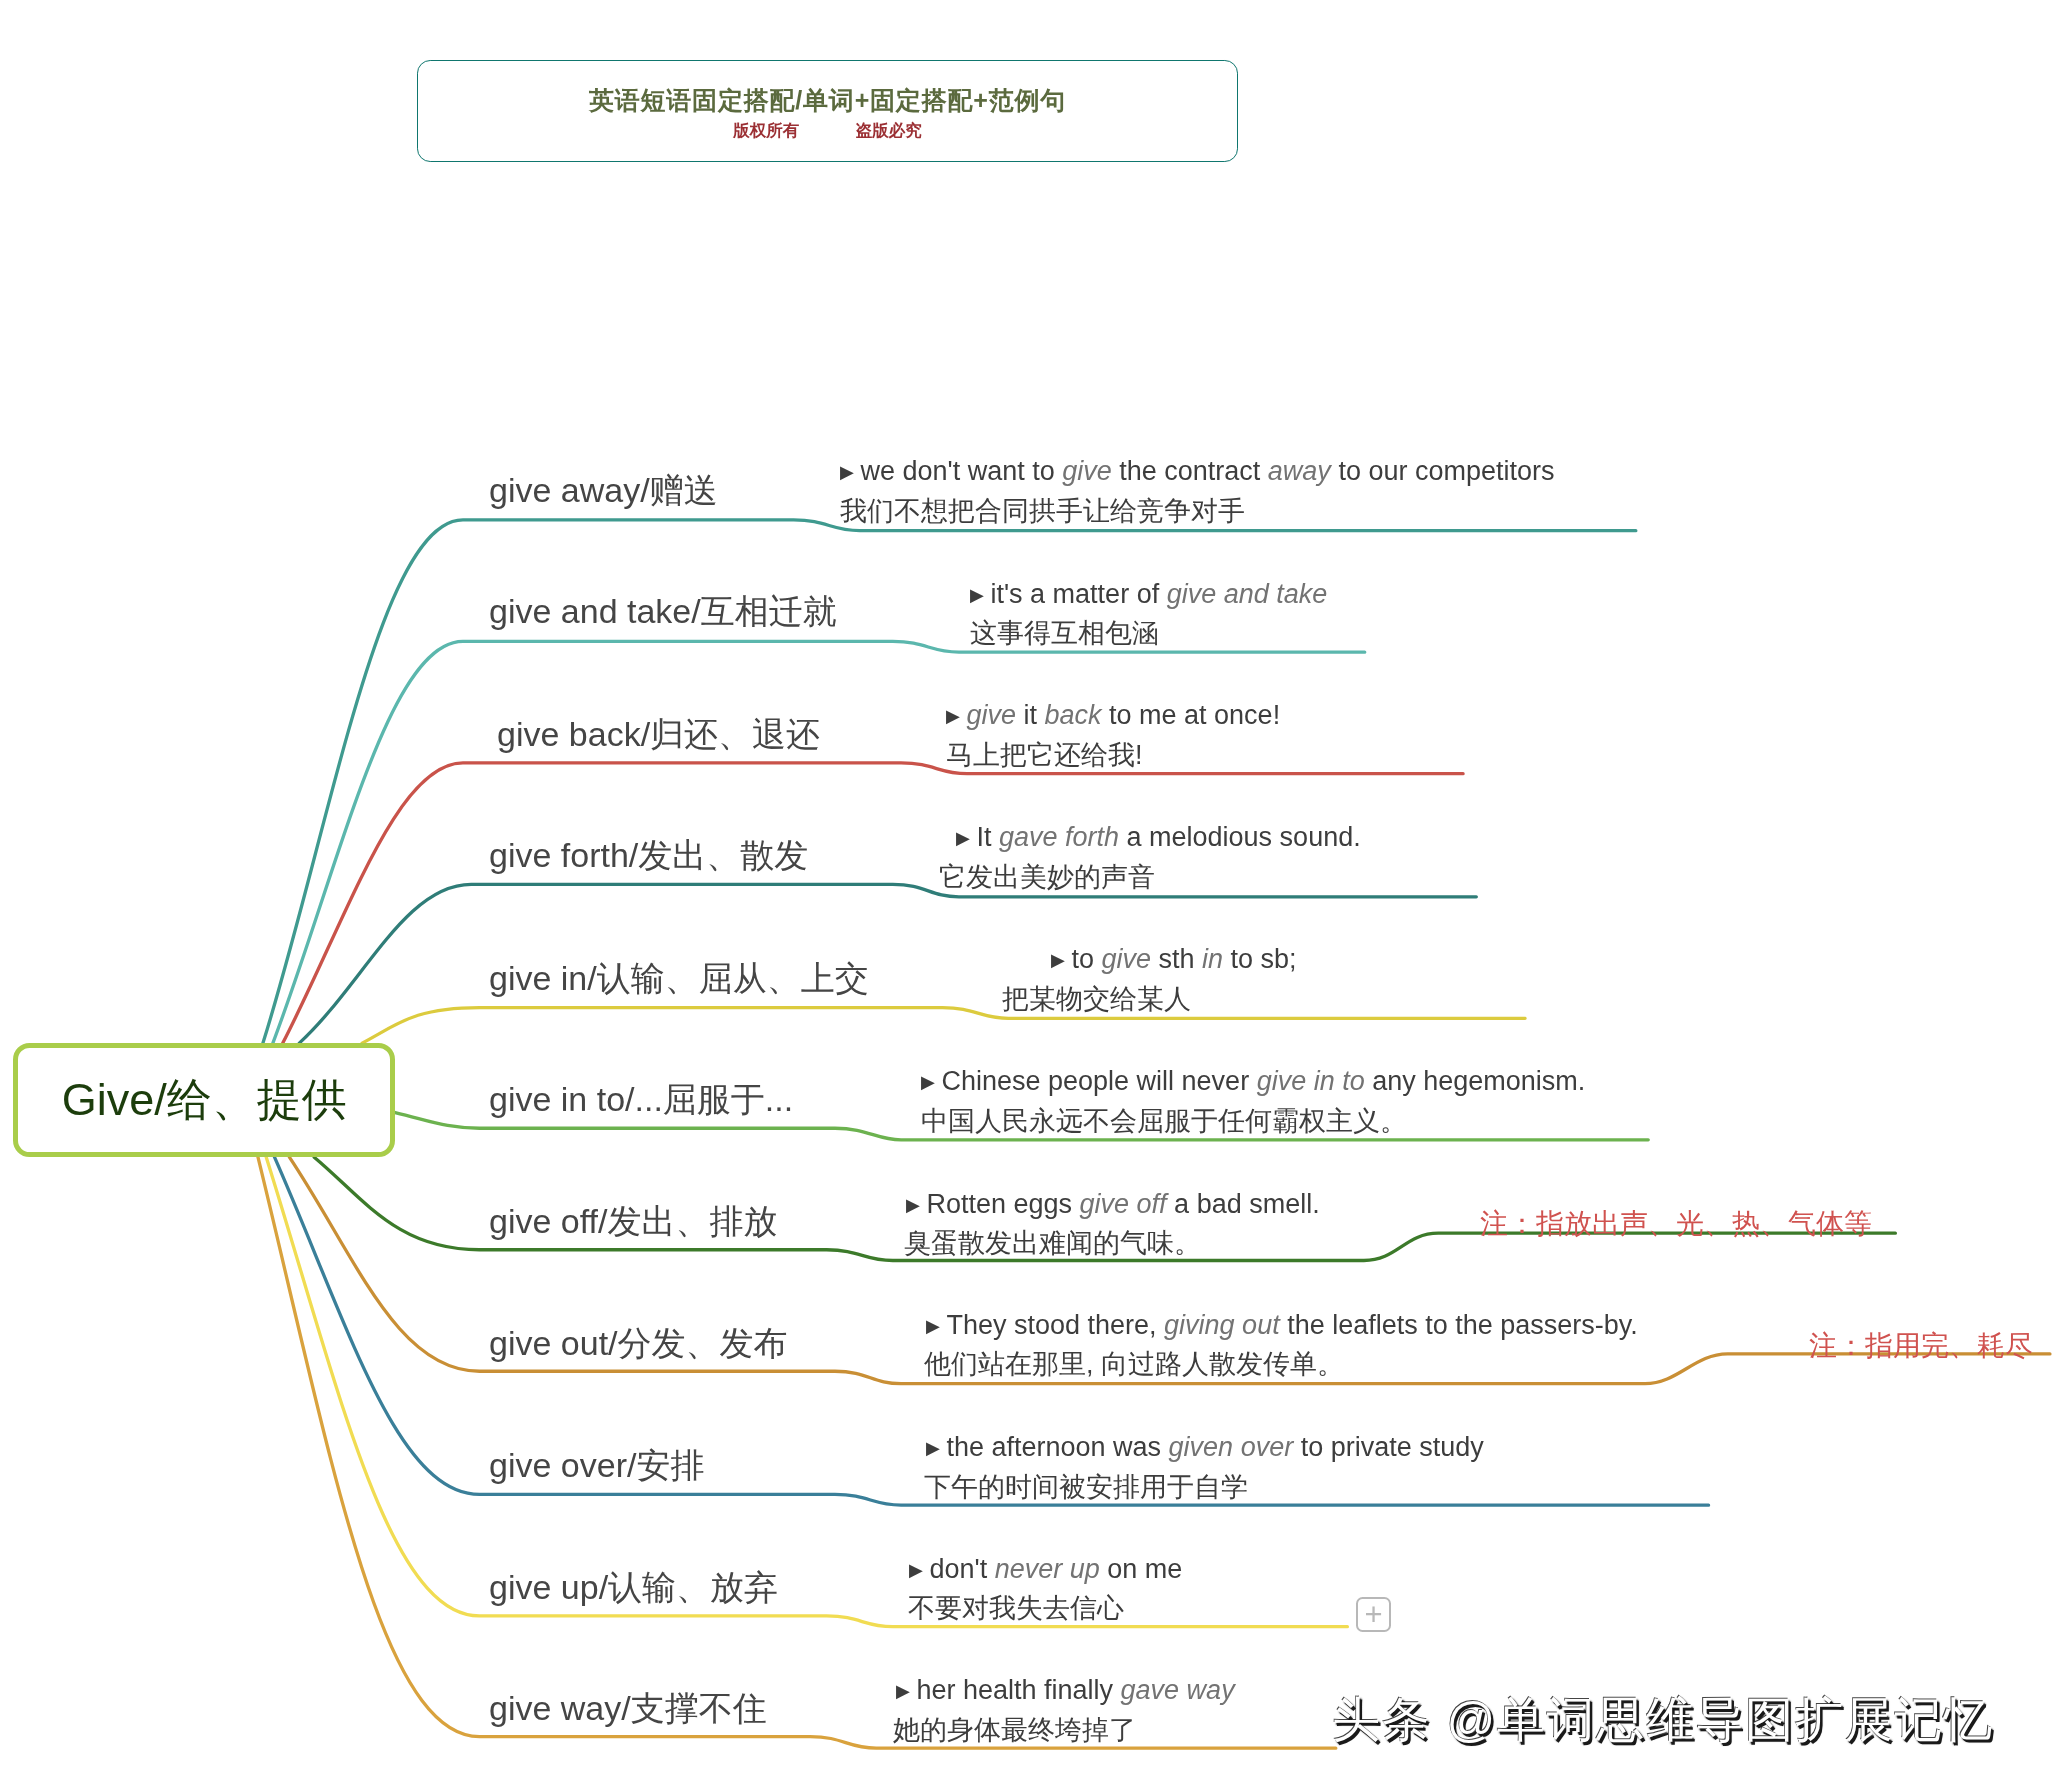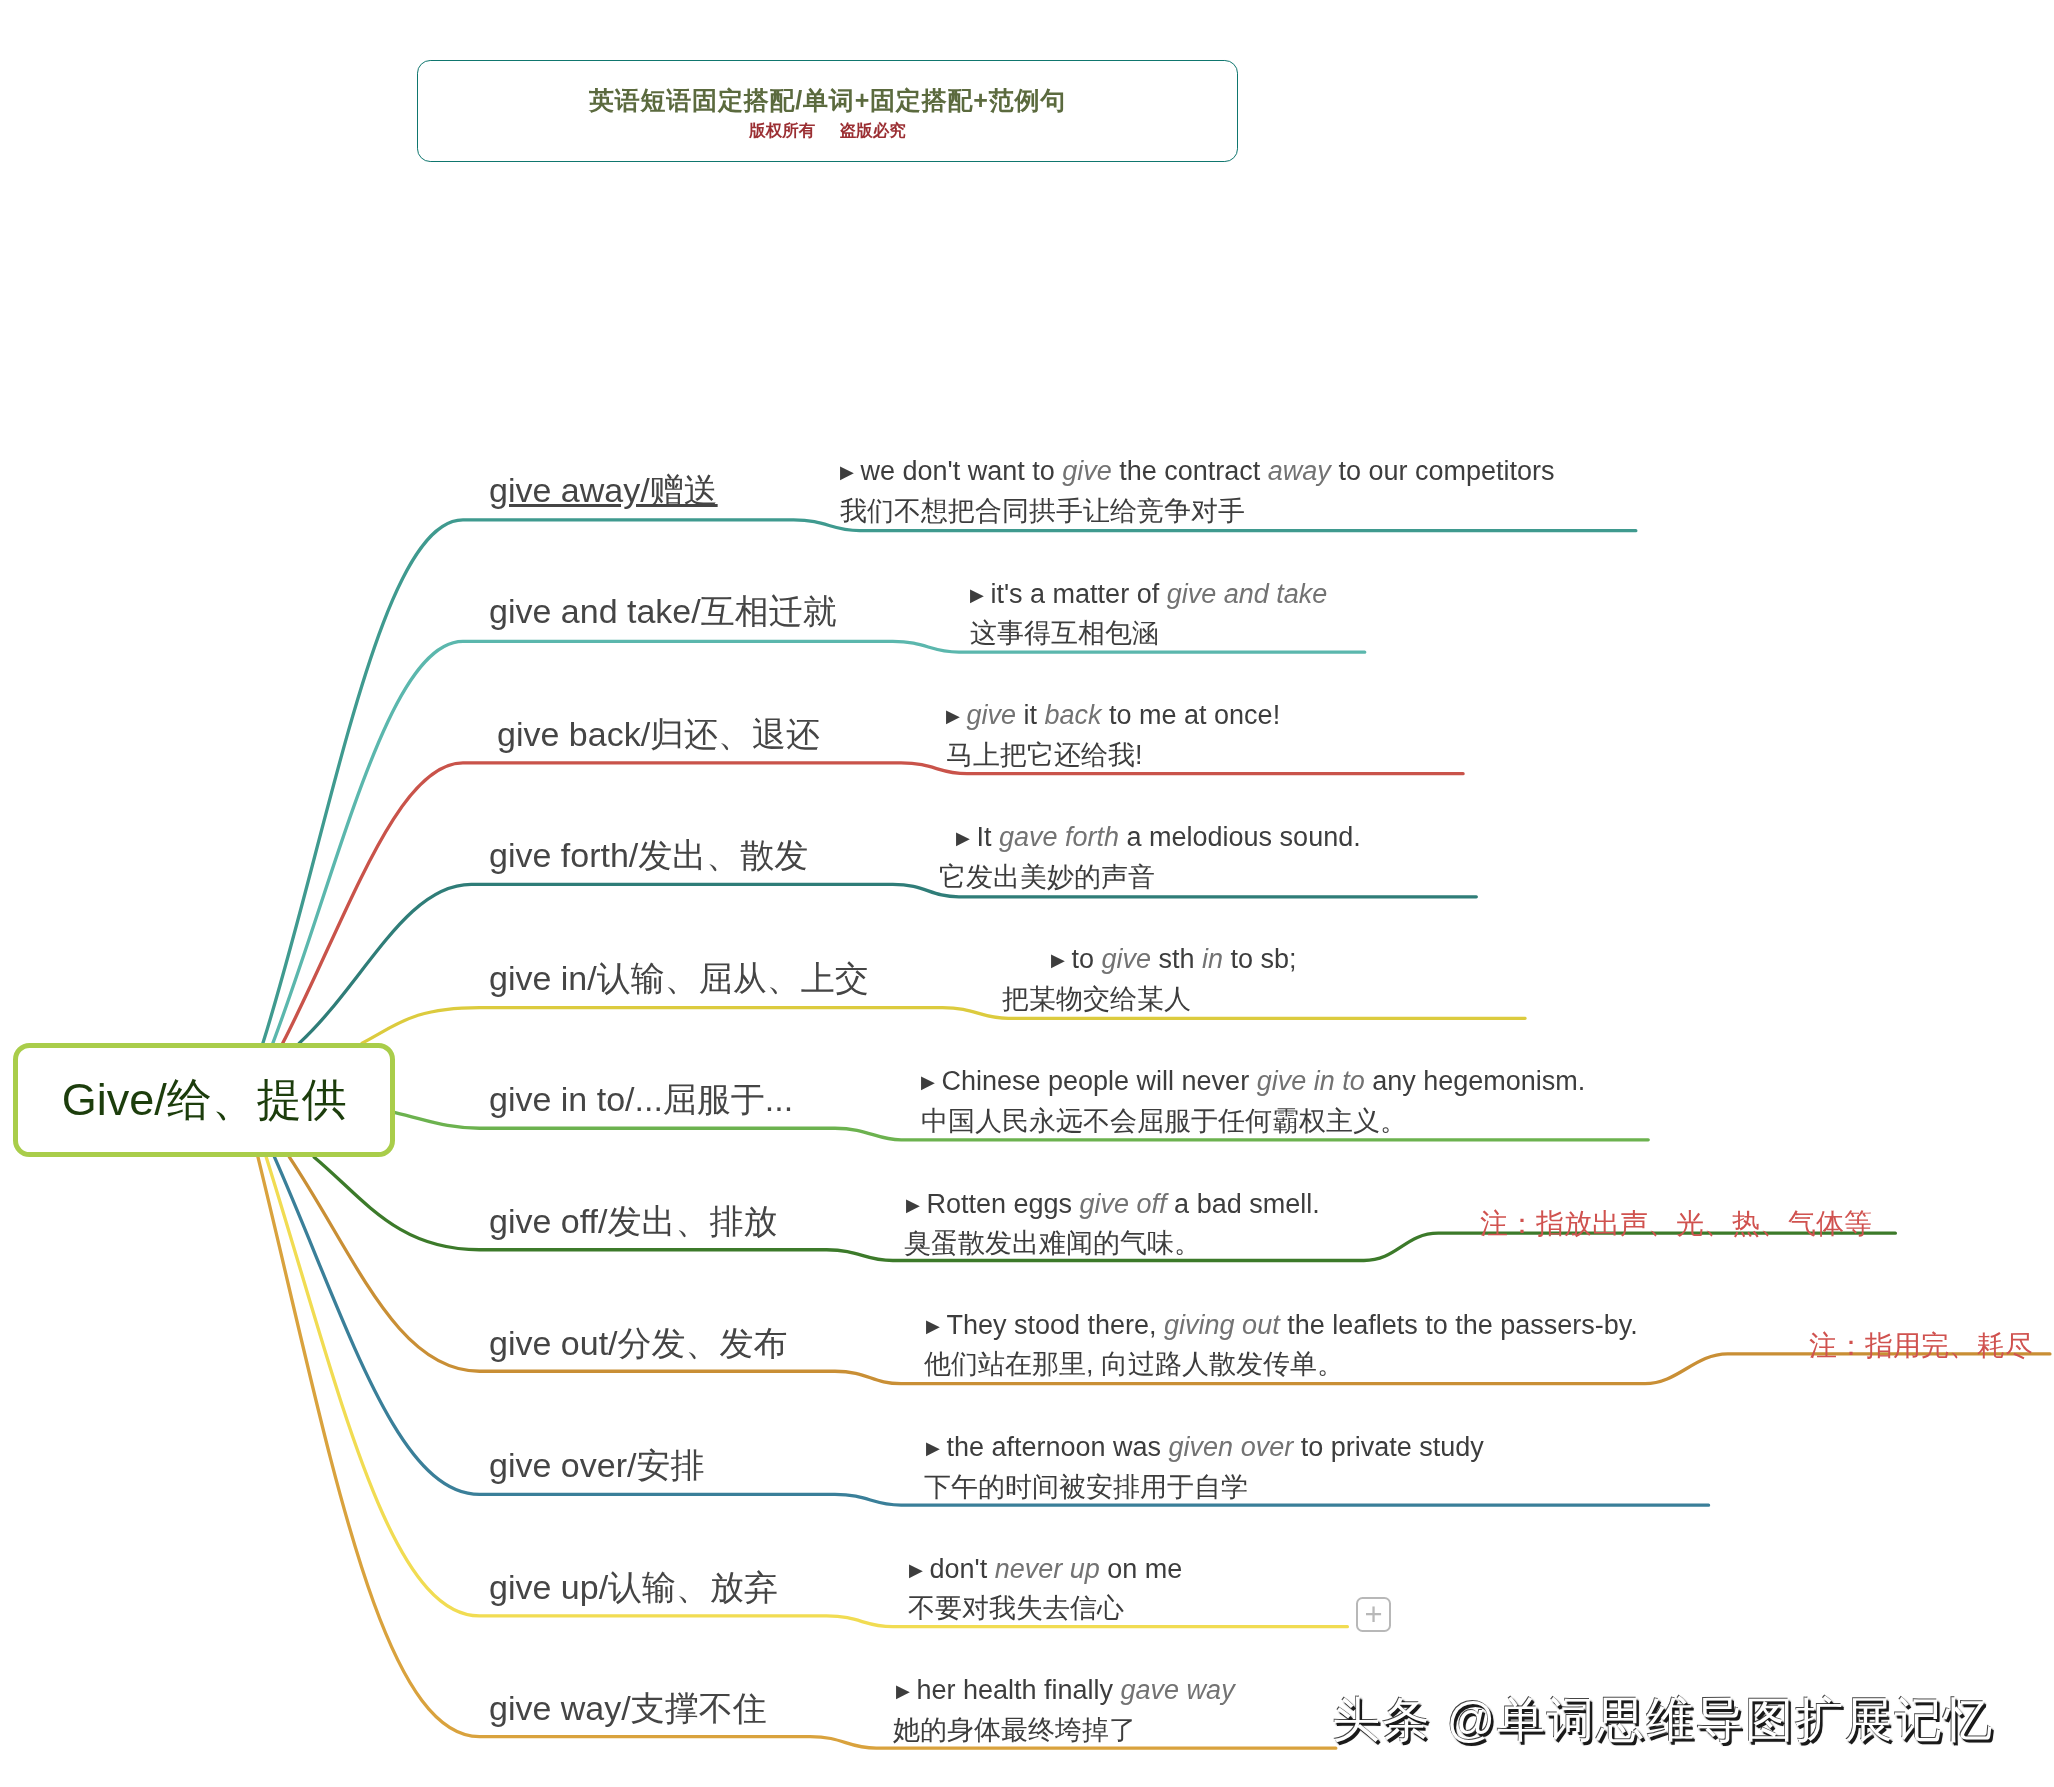--- a/index.html
+++ b/index.html
@@ -3,21 +3,21 @@
 <meta charset="utf-8">
 <style>
   html, body { margin:0; padding:0; background:#ffffff; }
   body { width:2055px; height:1787px; position:relative; overflow:hidden;
          font-family:"Liberation Sans","DejaVu Sans",sans-serif; }
   .abs { position:absolute; }
   #title-box { left:417px; top:60px; width:821px; height:102px; box-sizing:border-box;
     border:1px solid #0f766e; border-radius:13.2px; background:#fff; text-align:center; }
   #title-main { margin-top:23px; font-size:25px; font-weight:bold; color:#5b6a3e; letter-spacing:0.8px; }
   #title-sub { margin-top:3.3px; font-size:16.5px; font-weight:bold; color:#9b2f33; }
-  #title-sub span { margin:0 10px; }
+  #title-sub span { margin:0 26px; }
   #center-node { left:13.2px; top:1043px; width:382px; height:114px; box-sizing:border-box;
     border:5.8px solid #a9cd4a; border-radius:16.5px; background:#fff;
     display:flex; align-items:center; justify-content:center;
     font-size:45px; color:#1c3d0c; }
   svg#lines { position:absolute; left:0; top:0; }
   .branch-label { position:absolute; font-size:34px; color:#454545; white-space:nowrap; }
   .ex-en { position:absolute; font-size:27px; color:#3d3d3d; white-space:nowrap; }
   .ex-en .hl { color:#737373; font-style:italic; }
   .ex-en .tri { font-size:18px; color:#3d3d3d; margin-right:6.6px; vertical-align:2.5px; }
   .ex-zh { position:absolute; font-size:27px; color:#3d3d3d; white-space:nowrap; }
@@ -63,21 +63,21 @@
     <path d="M322,1400 C410,1680 470,1955 580,1955 L1000,1955 C1040,1955 1045,1968 1080,1968 L1630,1968" stroke="#f1dc52"></path>
 
     <path d="M312,1400 C400,1760 460,2101 580,2101 L980,2101 C1020,2101 1025,2115 1060,2115 L1616,2115" stroke="#d9a23d"></path>
   </g>
 </svg>
 
 <div id="center-node" class="abs">
   <span>Give/给、提供</span>
 </div>
 
-<div class="branch-label" style="left:489px;top:468px;text-decoration:underline;">give away/赠送</div>
+<div class="branch-label" style="left:489px;top:468px;">give away/赠送</div>
 <div class="branch-label" style="left:489px;top:589px;">give and take/互相迁就</div>
 <div class="branch-label" style="left:489px;top:712px;margin-left:8px;">give back/归还、退还</div>
 <div class="branch-label" style="left:489px;top:833px;">give forth/发出、散发</div>
 <div class="branch-label" style="left:489px;top:956px;">give in/认输、屈从、上交</div>
 <div class="branch-label" style="left:489px;top:1077px;">give in to/...屈服于...</div>
 <div class="branch-label" style="left:489px;top:1199px;">give off/发出、排放</div>
 <div class="branch-label" style="left:489px;top:1321px;">give out/分发、发布</div>
 <div class="branch-label" style="left:489px;top:1443px;">give over/安排</div>
 <div class="branch-label" style="left:489px;top:1565px;">give up/认输、放弃</div>
 <div class="branch-label" style="left:489px;top:1686px;">give way/支撑不住</div>

